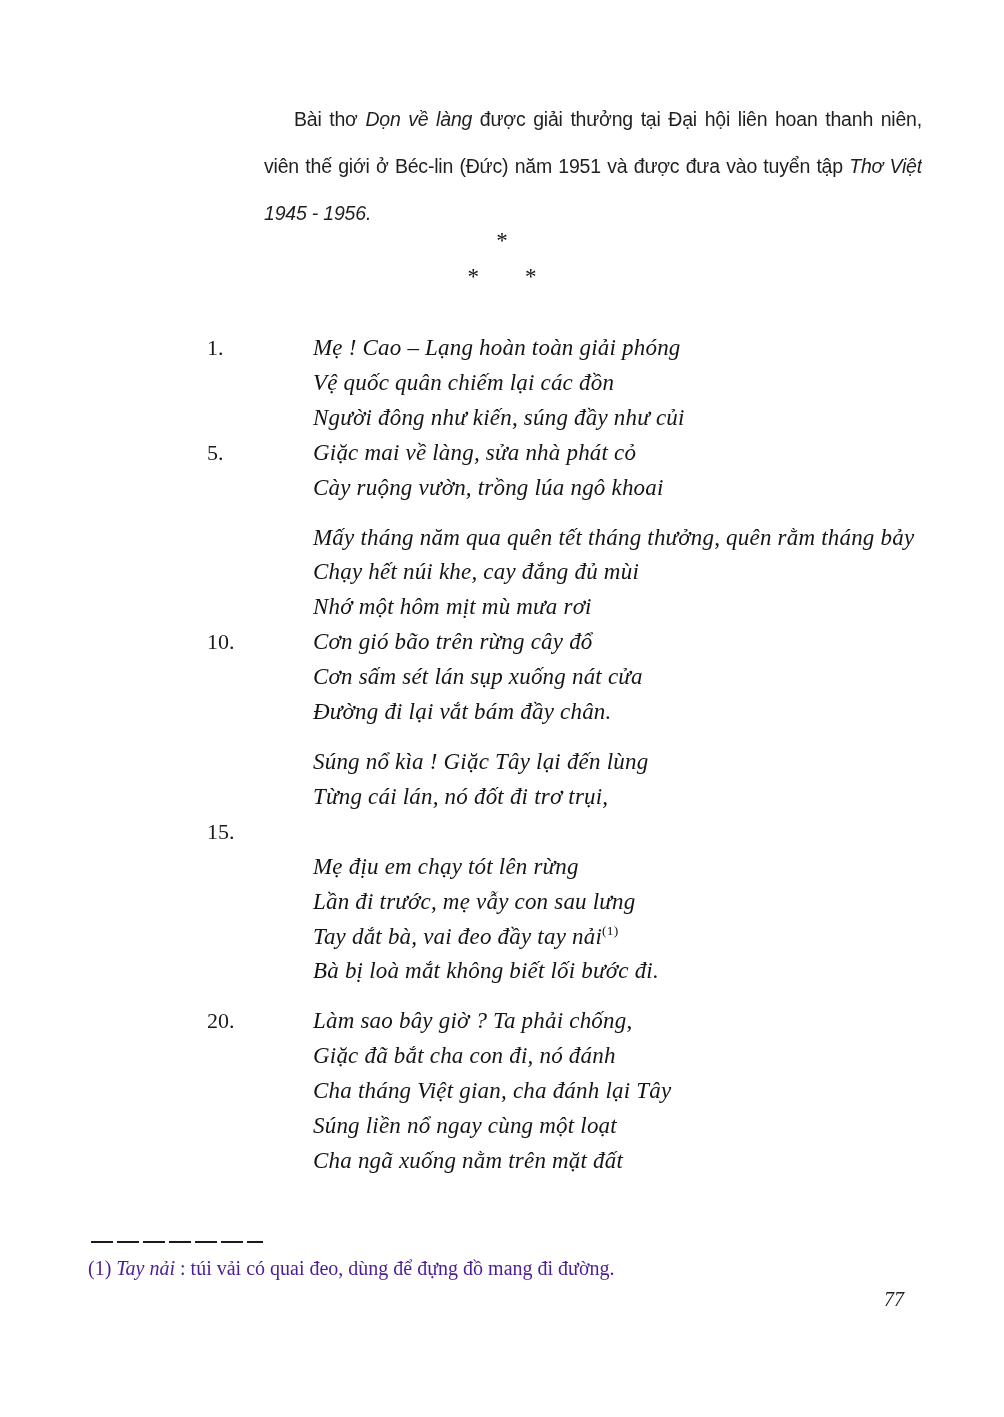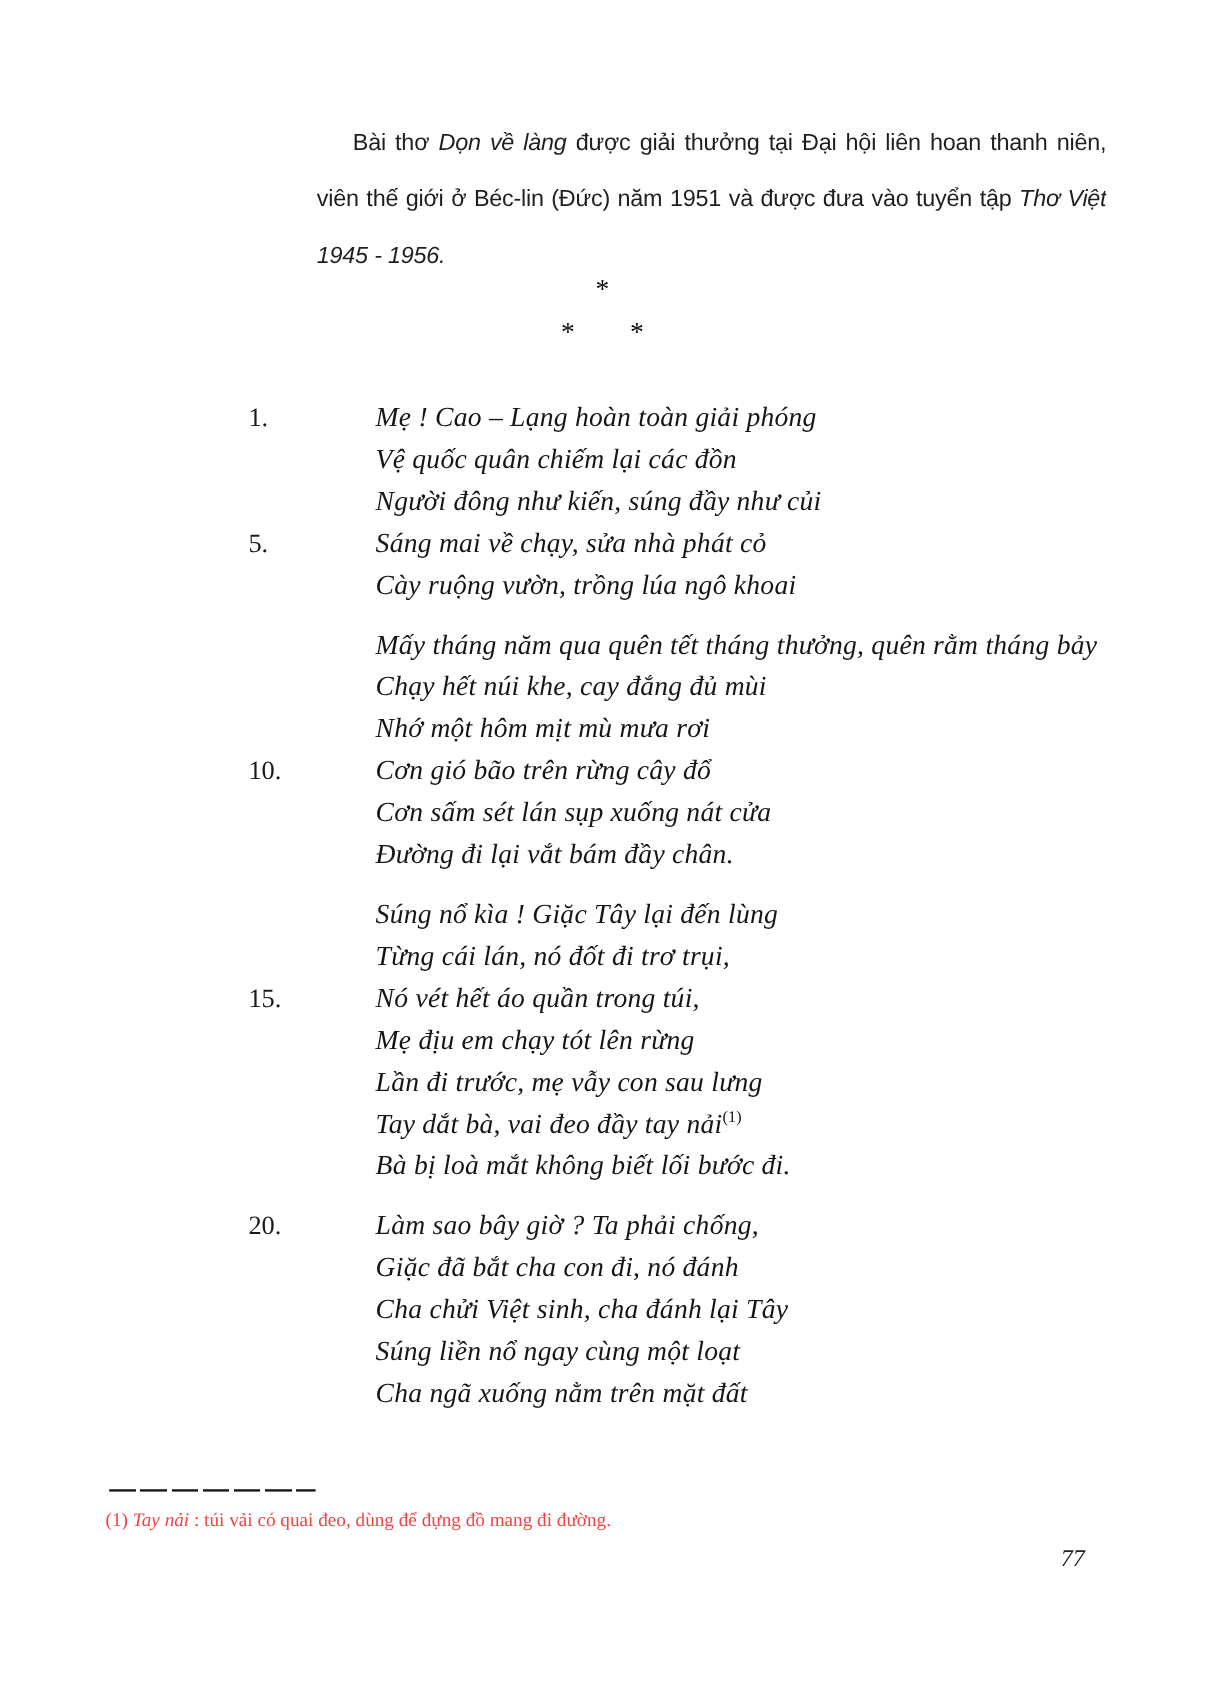--- a/index.html
+++ b/index.html
@@ -75,23 +75,23 @@
 
   
   .footnote-rule {
     position: absolute;
     left: 91px; top: 1241px; width: 172px; height: 2px;
     background: repeating-linear-gradient(90deg, #1a1a1a 0 22px, transparent 22px 26px);
   }
   .footnote {
     position: absolute;
     left: 88px; top: 1253px; width: 700px;
-    font-size: 16px; line-height: 30px;
+    font-size: 20px; line-height: 30px;
     white-space: nowrap;
-    color: #ef4444;
+    color: #4c1d95;
   }
   .footnote i { font-style: italic; }
 
   
   .page-number {
     position: absolute;
     left: 884px; top: 1288px;
     font-size: 20px;
     font-style: italic;
     color: #222;
@@ -126,21 +126,21 @@
       <div class="poem-line">
         <span class="line-num"></span>
         <span class="line-text">Vệ quốc quân chiếm lại các đồn</span>
       </div>
       <div class="poem-line">
         <span class="line-num"></span>
         <span class="line-text">Người đông như kiến, súng đầy như củi</span>
       </div>
       <div class="poem-line">
         <span class="line-num">5.</span>
-        <span class="line-text">Sáng mai về chạy, sửa nhà phát cỏ</span>
+        <span class="line-text">Giặc mai về làng, sửa nhà phát cỏ</span>
       </div>
       <div class="poem-line">
         <span class="line-num"></span>
         <span class="line-text">Cày ruộng vườn, trồng lúa ngô khoai</span>
       </div>
     </div>
     <div class="stanza">
       <div class="poem-line">
         <span class="line-num"></span>
         <span class="line-text">Mấy tháng năm qua quên tết tháng thưởng, quên rằm tháng bảy</span>
@@ -170,21 +170,20 @@
       <div class="poem-line">
         <span class="line-num"></span>
         <span class="line-text">Súng nổ kìa ! Giặc Tây lại đến lùng</span>
       </div>
       <div class="poem-line">
         <span class="line-num"></span>
         <span class="line-text">Từng cái lán, nó đốt đi trơ trụi,</span>
       </div>
       <div class="poem-line">
         <span class="line-num">15.</span>
-        <span class="line-text">Nó vét hết áo quần trong túi,</span>
       </div>
       <div class="poem-line">
         <span class="line-num"></span>
         <span class="line-text">Mẹ địu em chạy tót lên rừng</span>
       </div>
       <div class="poem-line">
         <span class="line-num"></span>
         <span class="line-text">Lần đi trước, mẹ vẫy con sau lưng</span>
       </div>
       <div class="poem-line">
@@ -200,21 +199,21 @@
       <div class="poem-line">
         <span class="line-num">20.</span>
         <span class="line-text">Làm sao bây giờ ? Ta phải chống,</span>
       </div>
       <div class="poem-line">
         <span class="line-num"></span>
         <span class="line-text">Giặc đã bắt cha con đi, nó đánh</span>
       </div>
       <div class="poem-line">
         <span class="line-num"></span>
-        <span class="line-text">Cha chửi Việt sinh, cha đánh lại Tây</span>
+        <span class="line-text">Cha tháng Việt gian, cha đánh lại Tây</span>
       </div>
       <div class="poem-line">
         <span class="line-num"></span>
         <span class="line-text">Súng liền nổ ngay cùng một loạt</span>
       </div>
       <div class="poem-line">
         <span class="line-num"></span>
         <span class="line-text">Cha ngã xuống nằm trên mặt đất</span>
       </div>
     </div>

